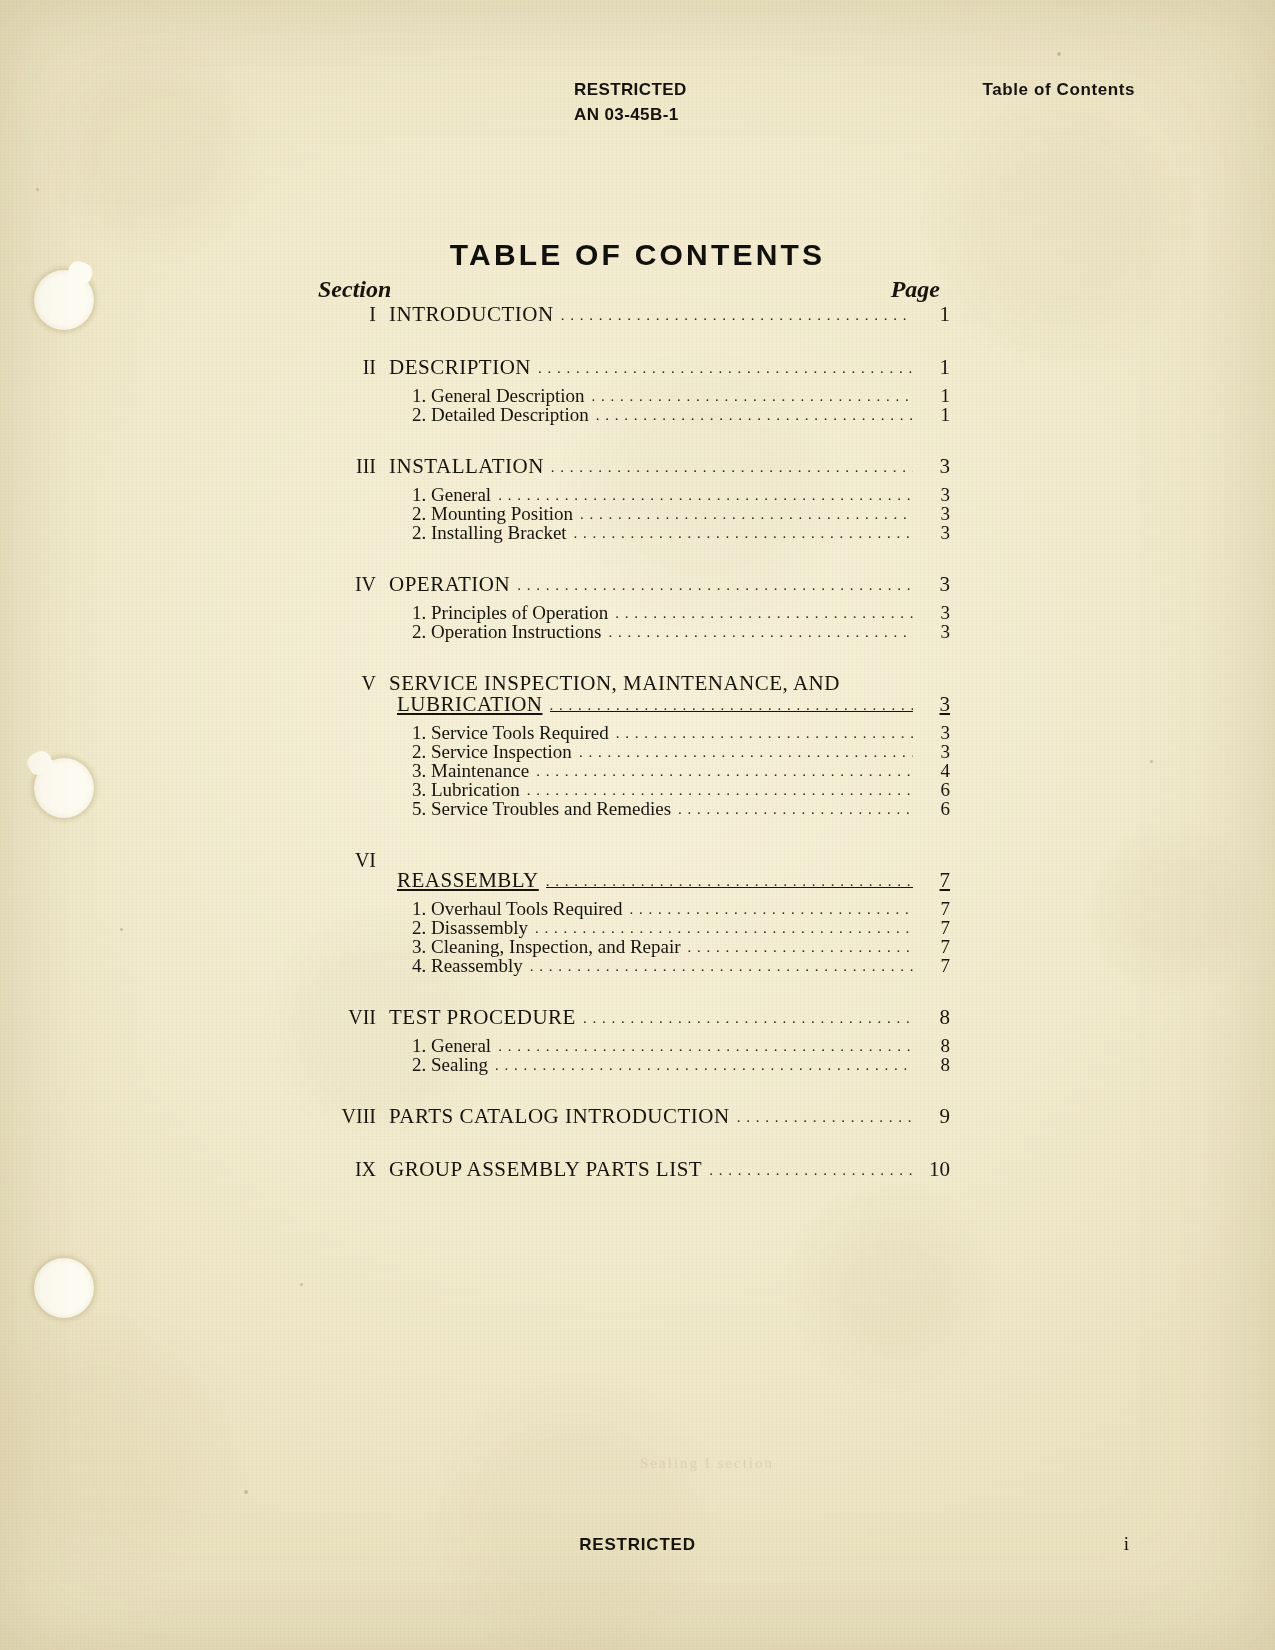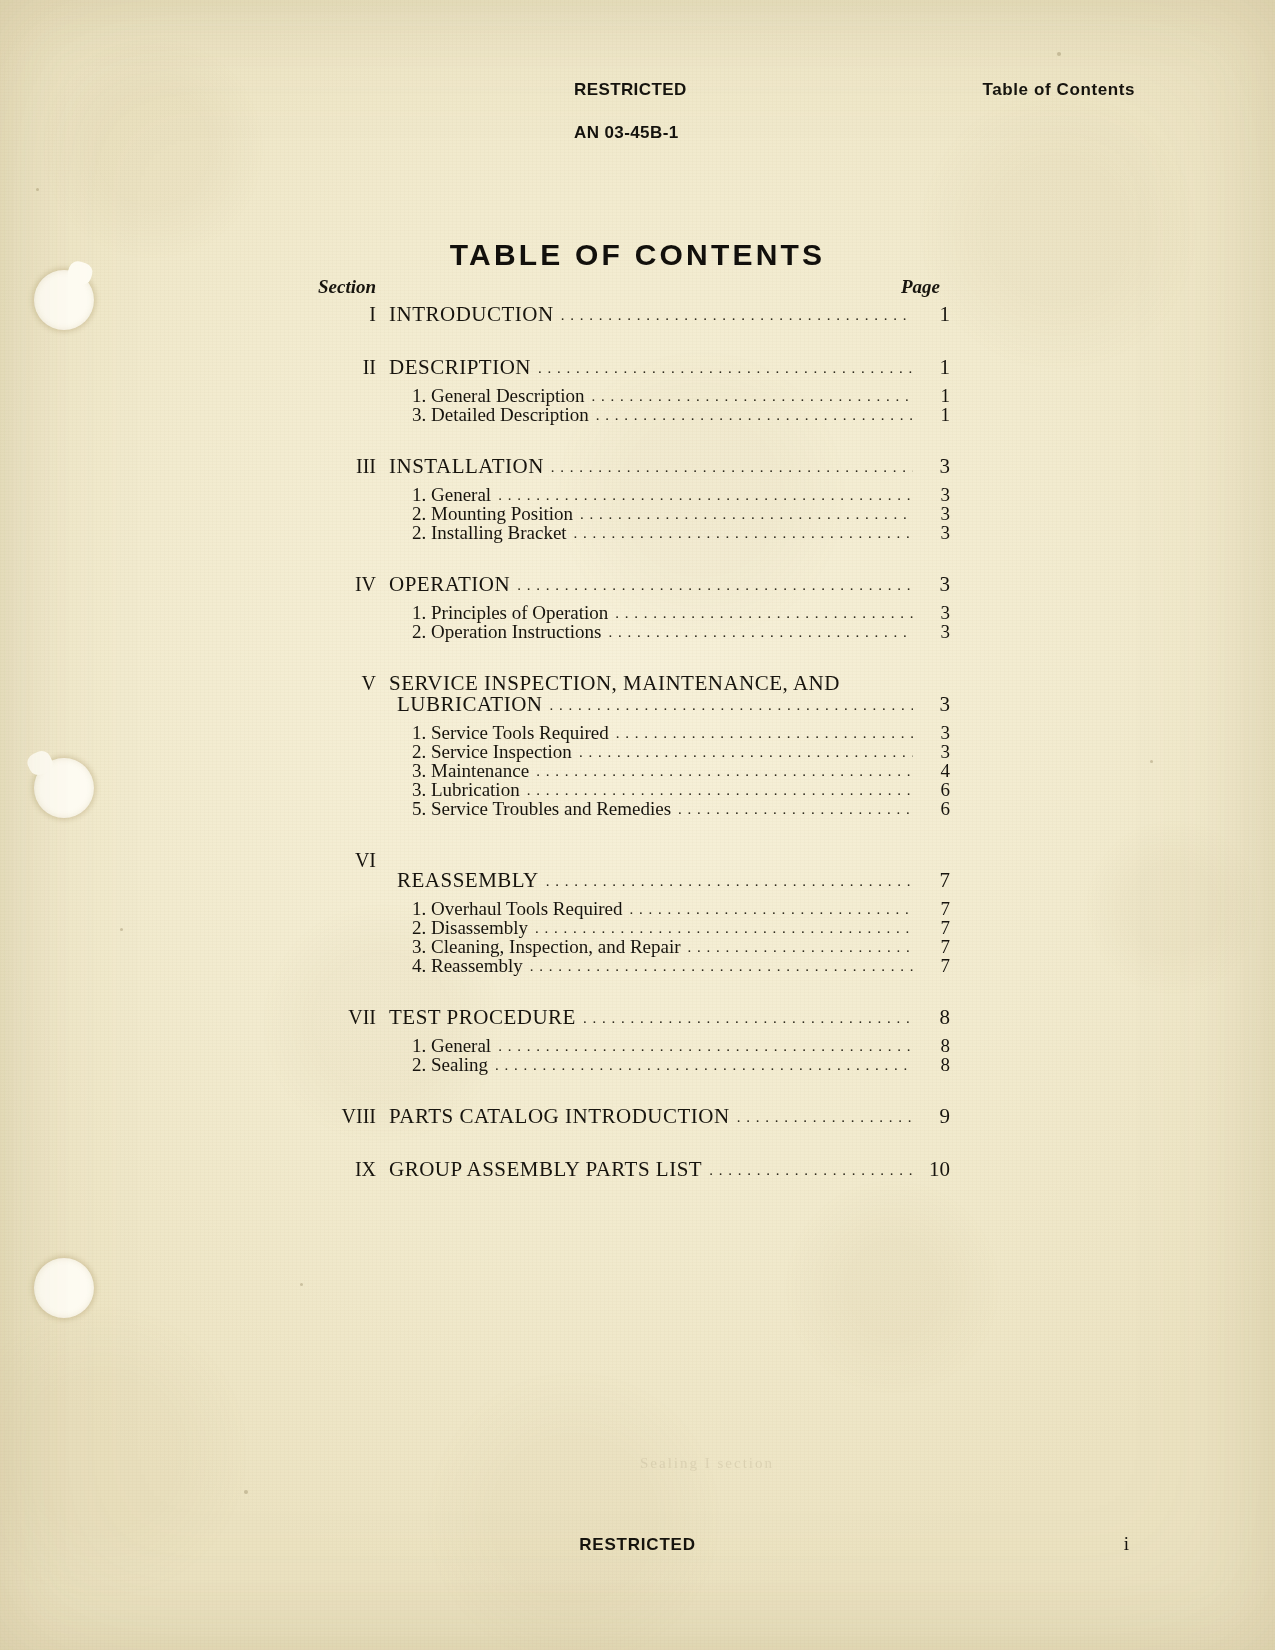--- a/index.html
+++ b/index.html
@@ -67,38 +67,38 @@
   .hole.h1 .tab{left:34px;top:-8px;transform:rotate(18deg);}
   .hole.h2 .tab{left:-6px;top:-6px;transform:rotate(-25deg);}
 
   
   .hdr{
     position:absolute;
     font-family:"Liberation Sans", sans-serif;
     font-weight:bold;color:#15130e;
   }
   #hdr-classification{left:574px;top:80px;font-size:17px;letter-spacing:.4px;}
-  #hdr-docnum{left:574px;top:123px;font-size:17px;letter-spacing:.4px;}
+  #hdr-docnum{left:574px;top:105px;font-size:17px;letter-spacing:.4px;}
   #hdr-right{right:140px;top:80px;font-size:17px;letter-spacing:.6px;}
 
   
   #toc-title{
     position:absolute;left:0;right:0;top:238px;
     text-align:center;
     font-family:"Liberation Sans", sans-serif;
     font-weight:bold;font-size:30px;
     letter-spacing:3.2px;color:#12100c;
   }
 
   
   #toc{
     position:absolute;left:318px;top:276px;width:632px;
     color:#17140e;
   }
-  .colhead{position:relative;height:26px;font-style:italic;font-weight:bold;font-size:19px;}
+  .colhead{position:relative;height:26px;font-style:italic;font-weight:bold;font-size:24px;}
   .colhead .left{position:absolute;left:0;top:0;}
   .colhead .right{position:absolute;right:10px;top:0;}
 
   .row{
     display:flex;align-items:baseline;
     line-height:1;
   }
   .row .num{
     flex:0 0 58px;text-align:right;padding-right:13px;
     white-space:nowrap;
@@ -119,21 +119,21 @@
     flex:0 0 34px;text-align:right;white-space:nowrap;
   }
 
   
   .sec{font-size:21px;margin-top:2px;}
   .sec .txt{letter-spacing:.5px;}
   .sec .num{font-size:20px;}
 
   
   .sec-cont .num{}
-  .sec-cont{font-size:21px;}
+  .sec-cont{font-size:21px;text-decoration:underline;}
   .sec-cont .txt{padding-left:8px;letter-spacing:.5px;}
 
   
   .sub{font-size:19px;}
   .sub .num{flex:0 0 58px;}
   .sub .txt{padding-left:8px;margin-left:15px;}
 
   .gap{height:30px;}
   .gap-sm{height:8px;}
 
@@ -206,21 +206,21 @@
         </div>
         <div class="gap-sm"></div>
         <div class="row sub">
           <span class="num"></span>
           <span class="txt">1. General Description</span>
           <span class="dots">. . . . . . . . . . . . . . . . . . . . . . . . . . . . . . . . . . . . . . . . . . . . . . . . . . . . . . . . . . . . . . . . . . . . . . . . . . . . . . . . . . . . . . . . . . . . . . . . . . . . . . . . . . . . . . . . . . . . . . . . </span>
           <span class="pg">1</span>
         </div>
         <div class="row sub">
           <span class="num"></span>
-          <span class="txt">3. Detailed Description</span>
+          <span class="txt">2. Detailed Description</span>
           <span class="dots">. . . . . . . . . . . . . . . . . . . . . . . . . . . . . . . . . . . . . . . . . . . . . . . . . . . . . . . . . . . . . . . . . . . . . . . . . . . . . . . . . . . . . . . . . . . . . . . . . . . . . . . . . . . . . . . . . . . . . . . . </span>
           <span class="pg">1</span>
         </div>
         <div class="gap"></div>
         <div class="row sec">
           <span class="num">III</span>
           <span class="txt">INSTALLATION</span>
           <span class="dots">. . . . . . . . . . . . . . . . . . . . . . . . . . . . . . . . . . . . . . . . . . . . . . . . . . . . . . . . . . . . . . . . . . . . . . . . . . . . . . . . . . . . . . . . . . . . . . . . . . . . . . . . . . . . . . . . . . . . . . . . </span>
           <span class="pg">3</span>
         </div>

